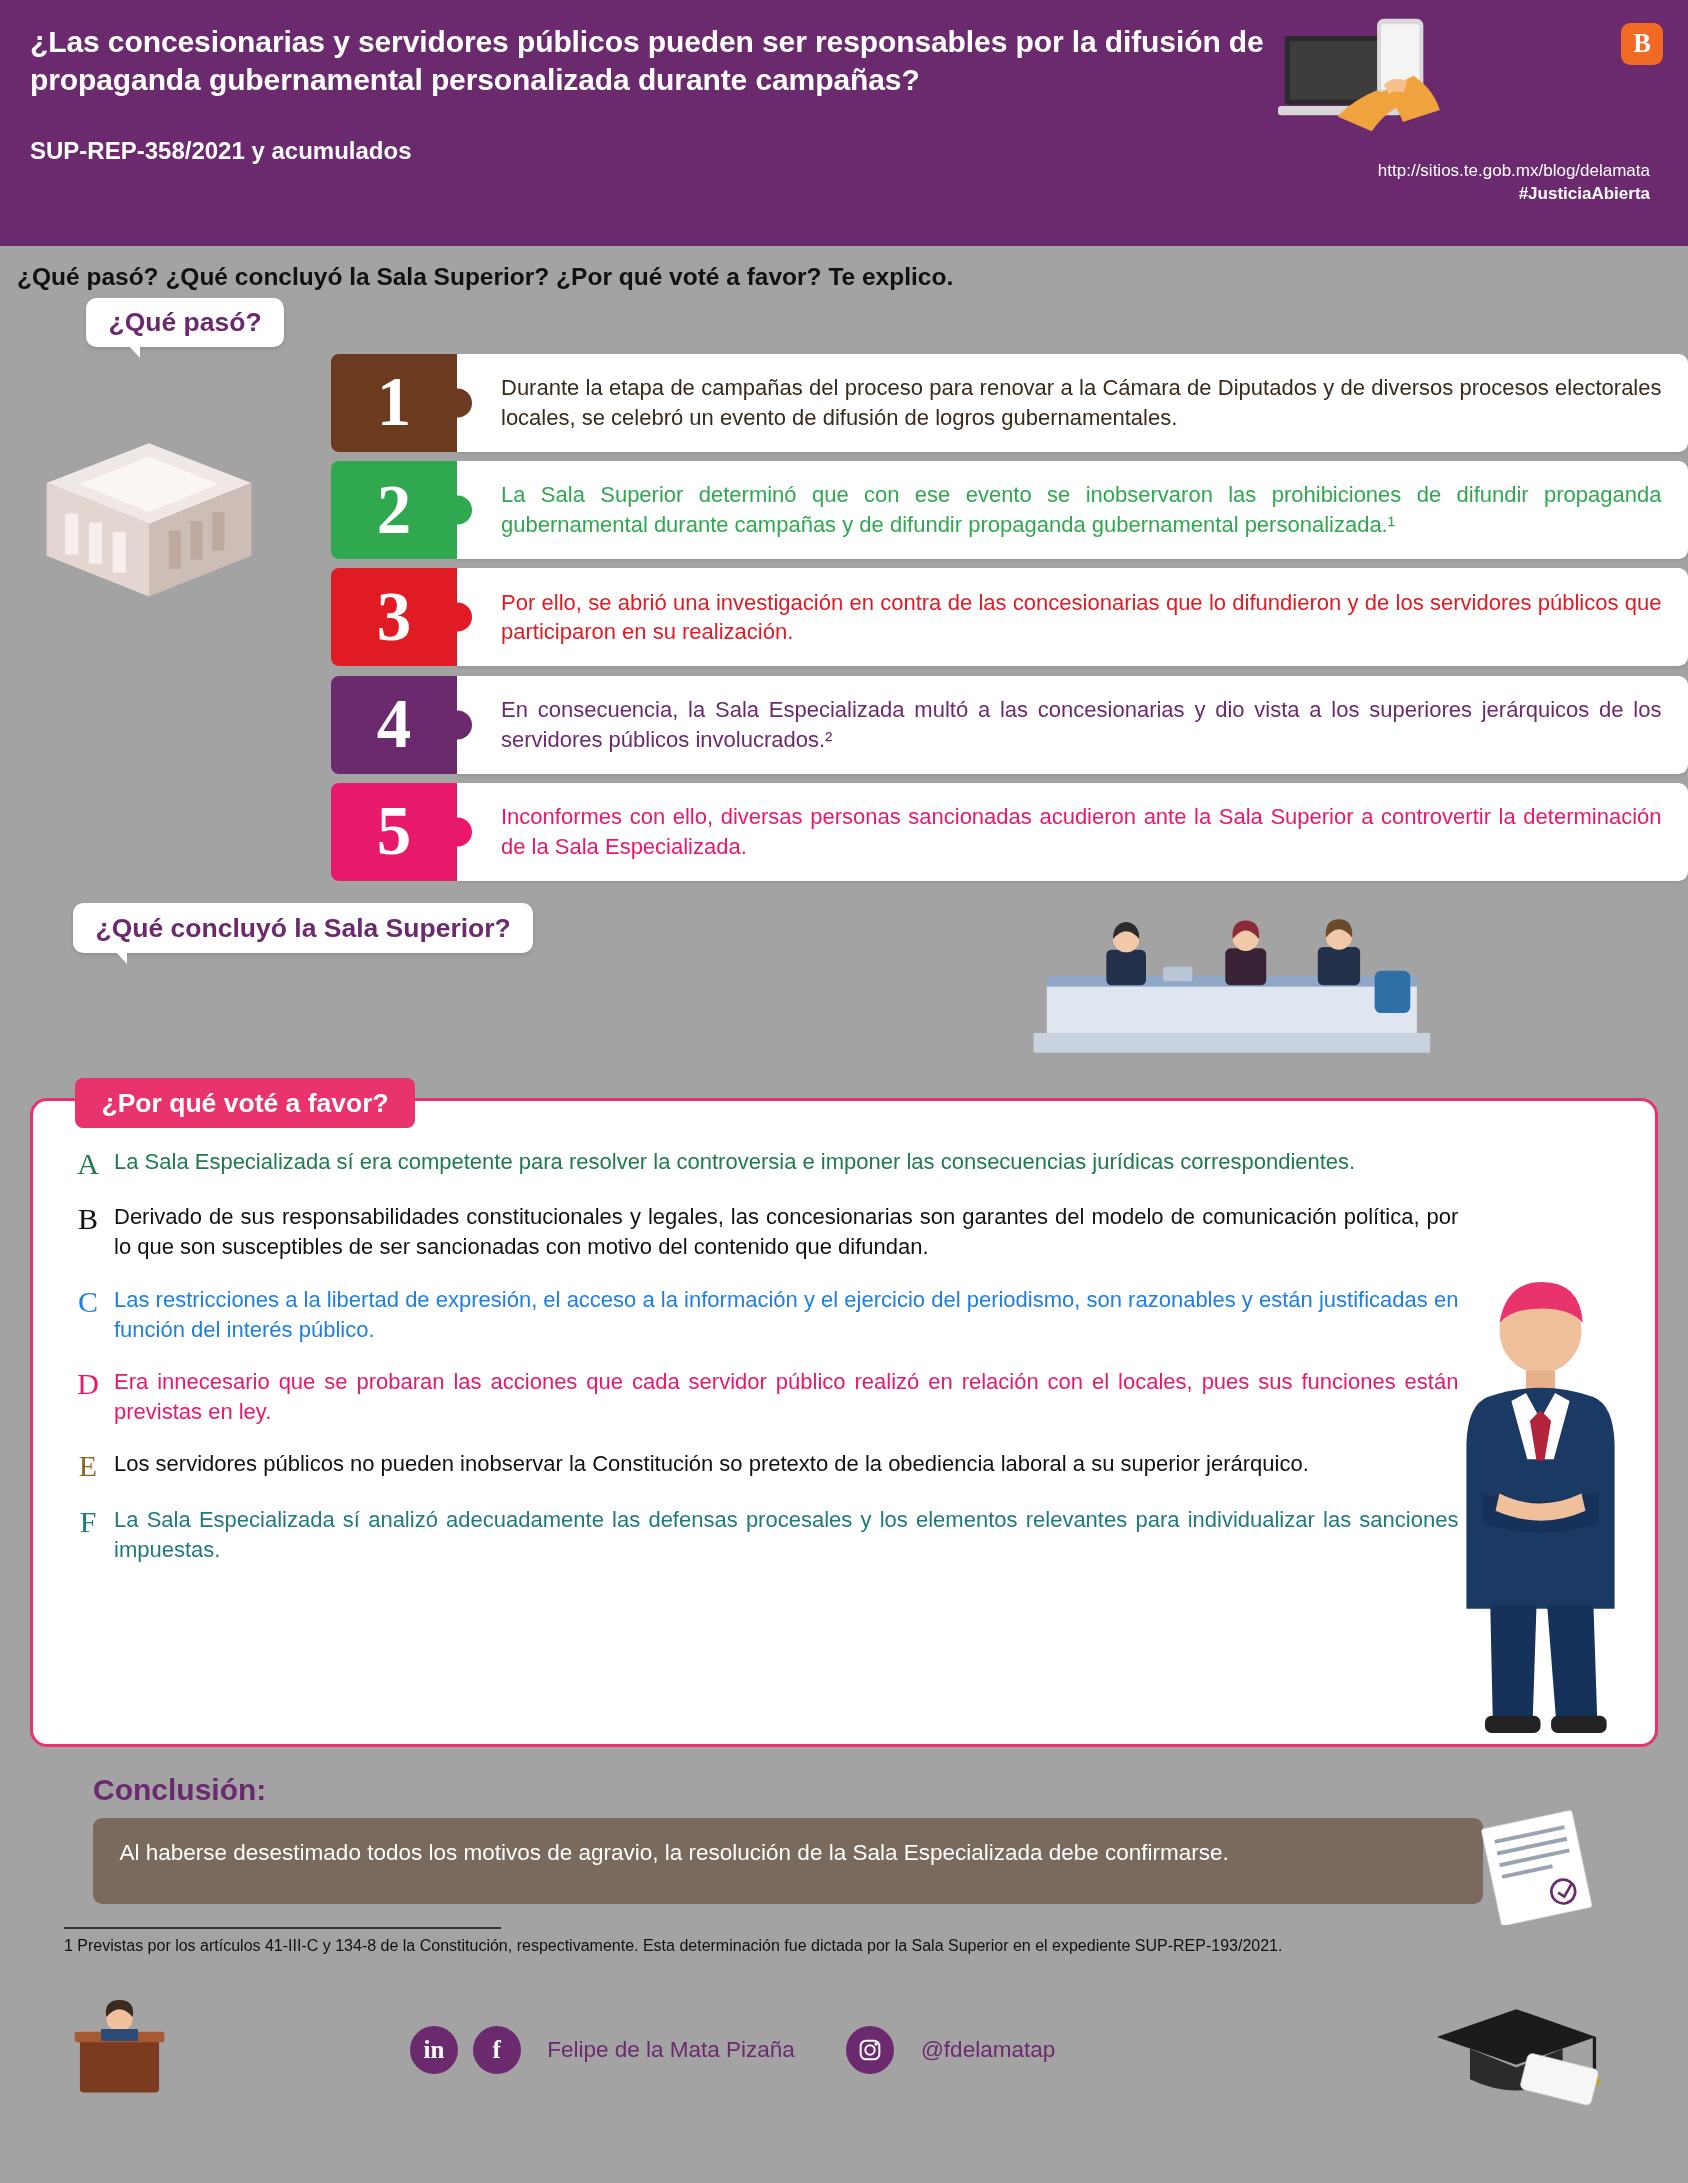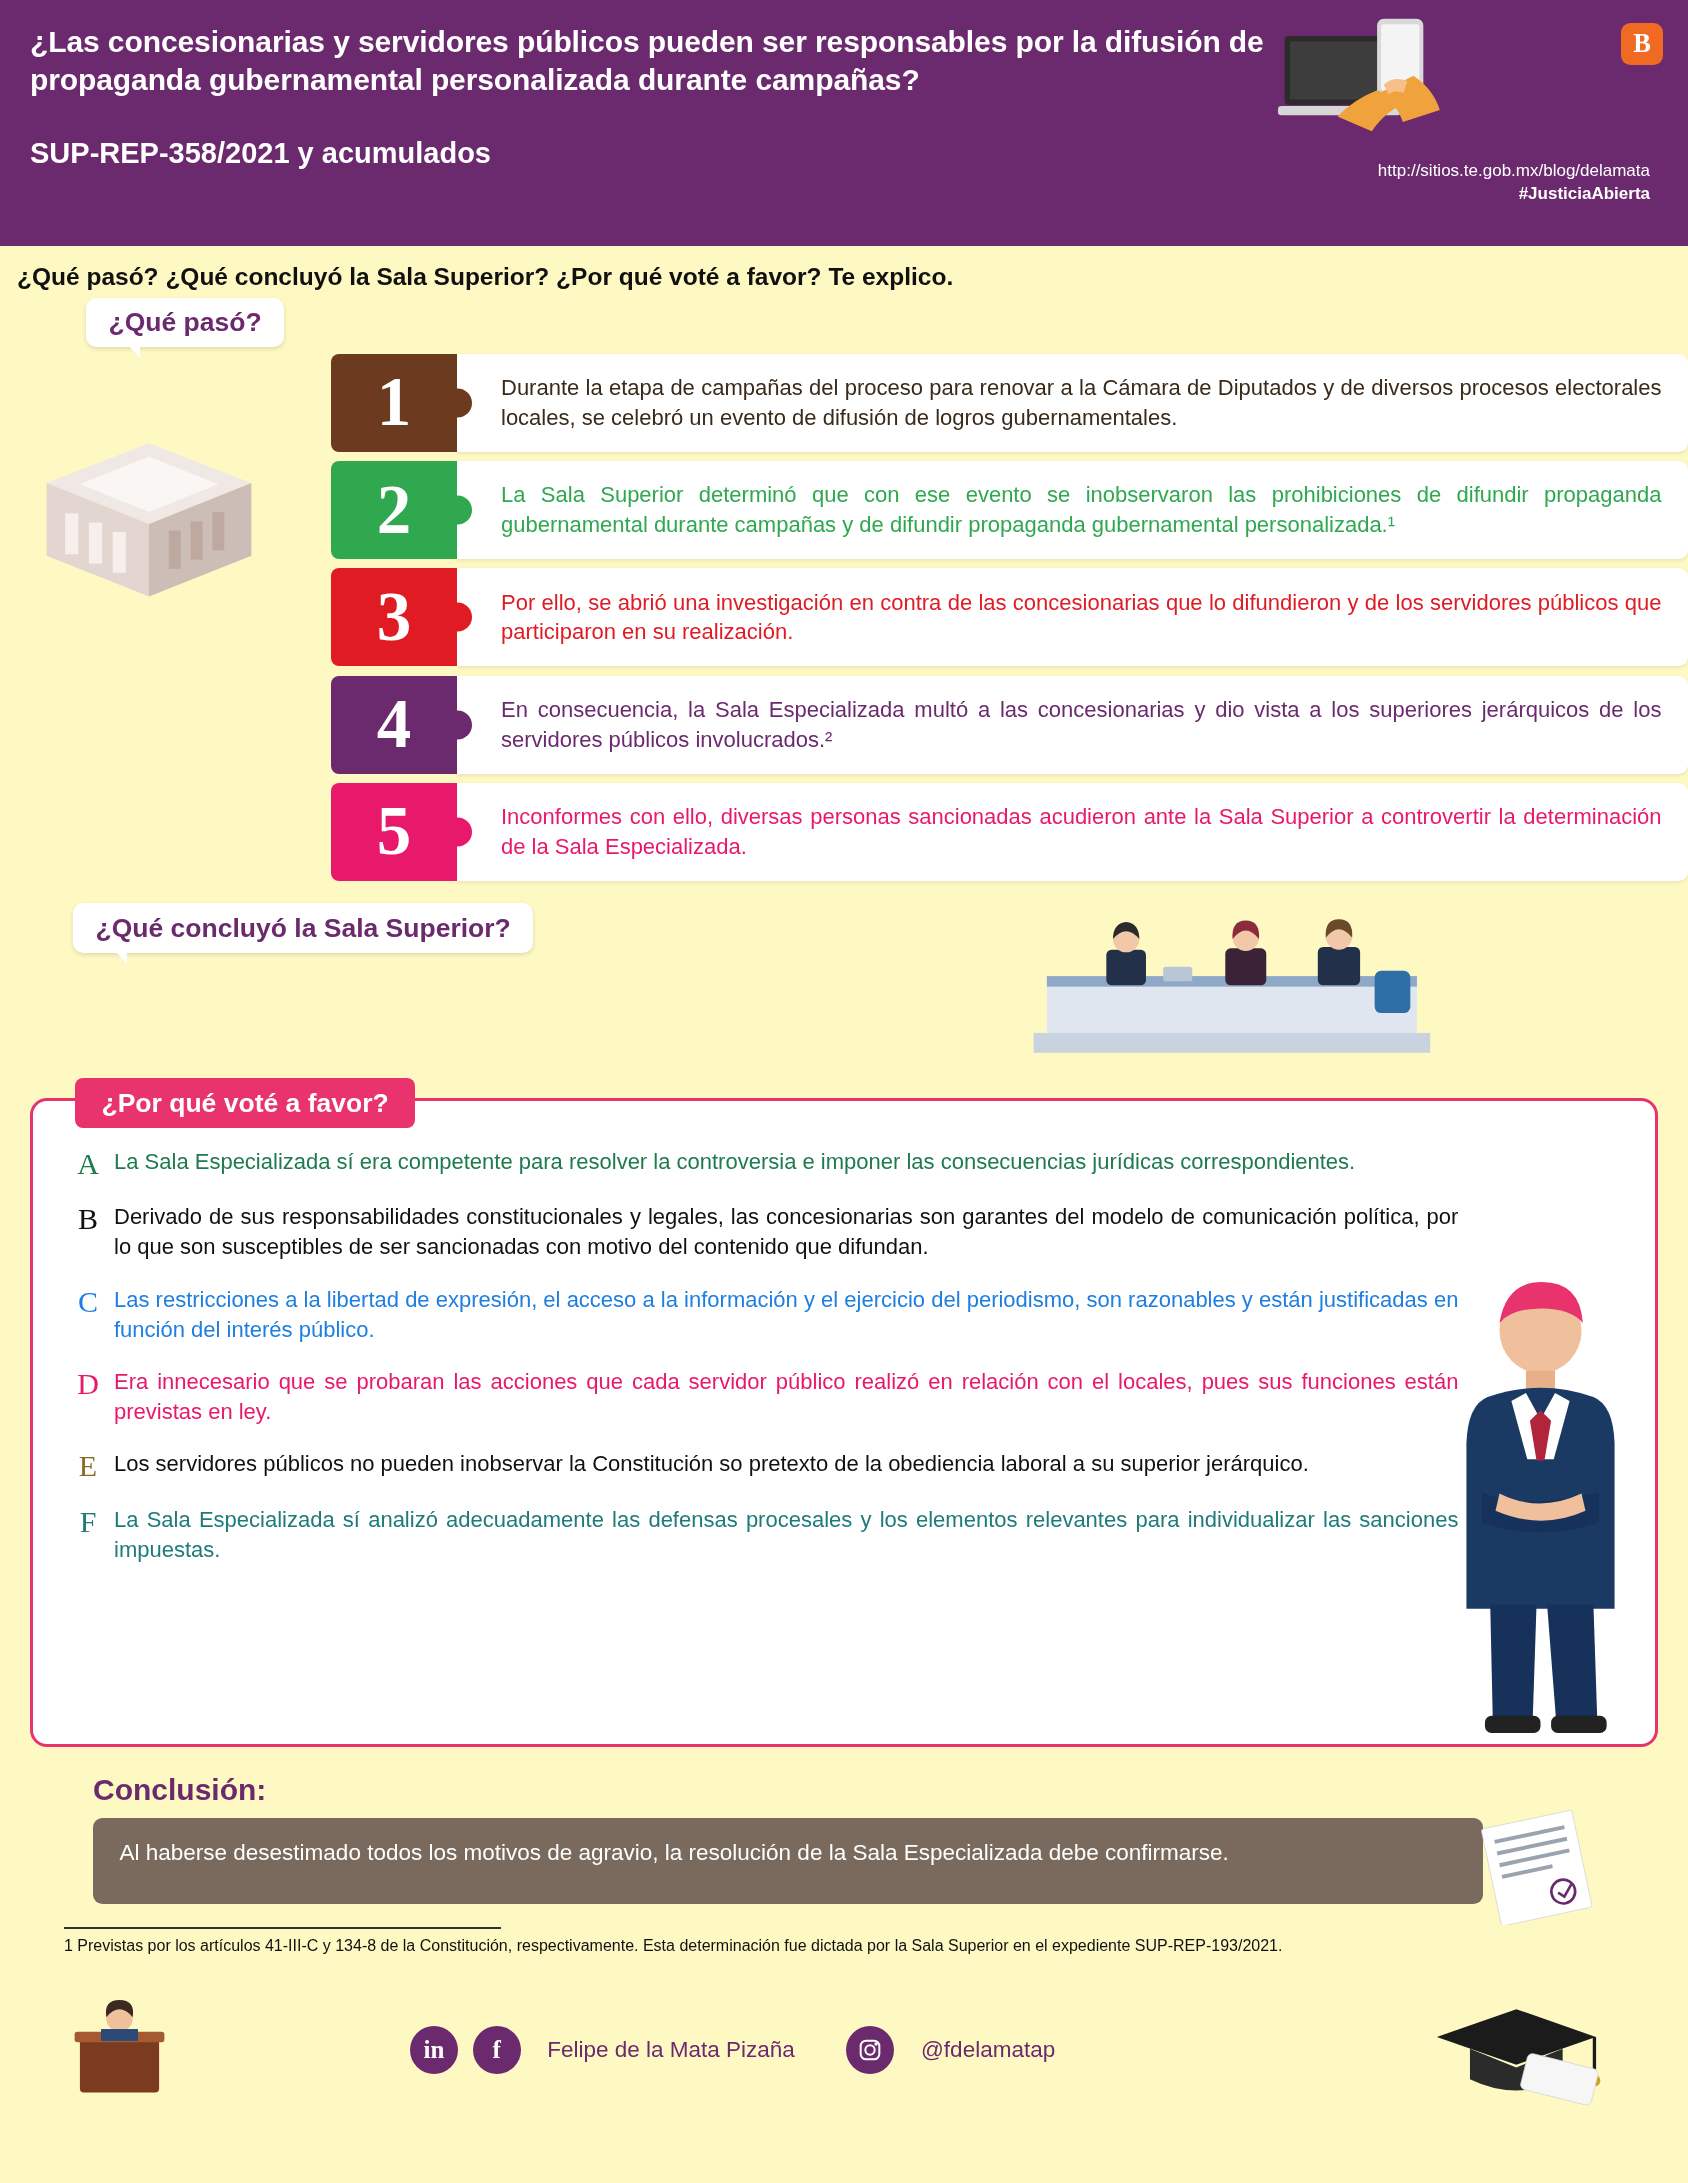--- a/index.html
+++ b/index.html
@@ -3,41 +3,41 @@
 <meta charset="utf-8">
 <style>
   * { box-sizing: border-box; }
   html, body { margin:0; padding:0; }
   body {
     width: 1688px;
     background: #efe9e0;
     font-family: "Liberation Sans", sans-serif;
     -webkit-font-smoothing: antialiased;
   }
-  .page { width:1688px; min-height:2183px; background:#fef9c3; position:relative; overflow:hidden; }
+  .page { width:1688px; min-height:2183px; background:#a3a3a3; position:relative; overflow:hidden; }
 
   
   .header {
     background:#6b2a6e;
     color:#ffffff;
     padding: 22.5px 30px 17px 30px;
     position:relative;
     min-height: 246px;
   }
   .header h1 {
     margin:0;
     font-size: 30px;
     line-height: 1.28;
     font-weight: bold;
     max-width: 1344px;
     letter-spacing: -0.1px;
   }
   .header .case {
     margin-top: 38px;
-    font-size: 29px;
+    font-size: 24px;
     font-weight: bold;
   }
   .header .urlblock {
     position:absolute;
     right: 38px;
     bottom: 40px;
     text-align:right;
     line-height:1.35;
   }
   .header .urlblock .url { font-size: 17px; font-weight:400; }

